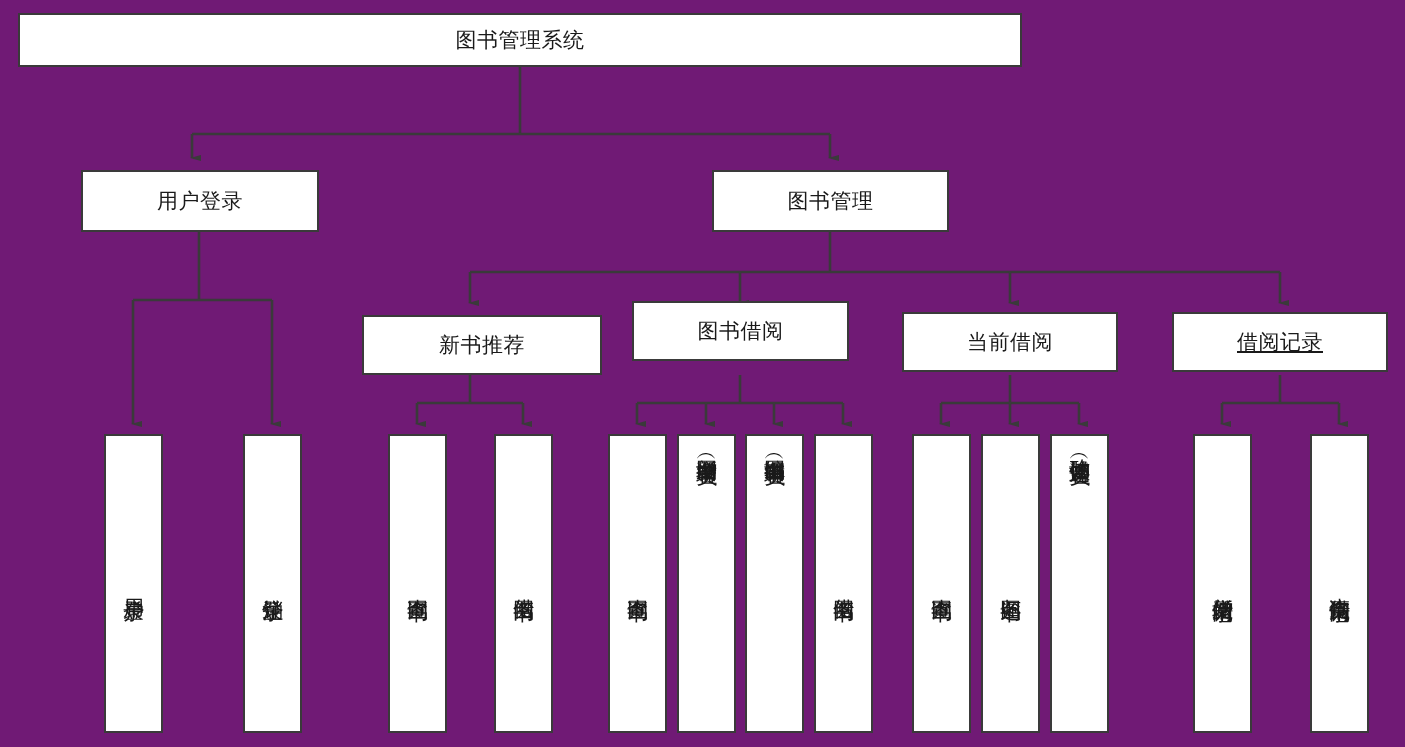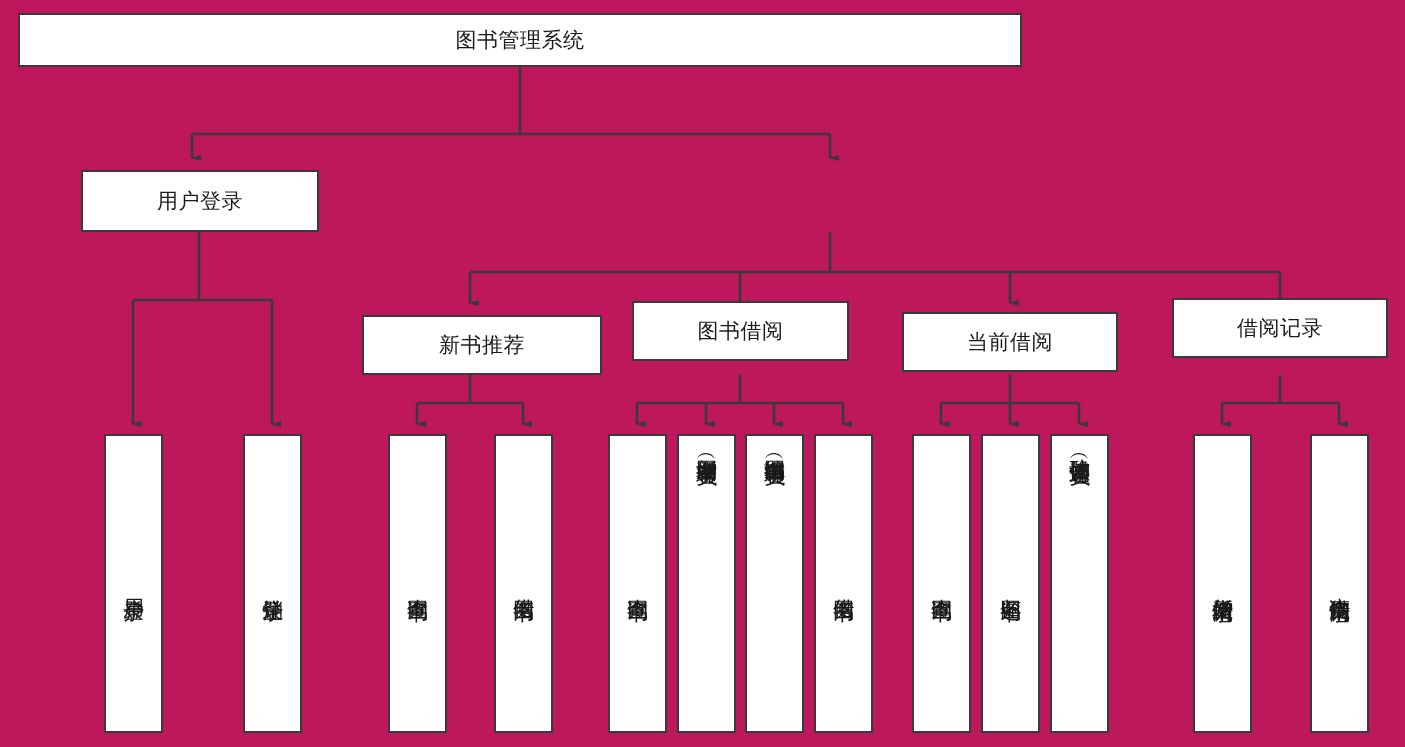--- a/index.html
+++ b/index.html
@@ -4,21 +4,21 @@
 <style>
   html, body {
     margin: 0;
     padding: 0;
     background: #ffffff;
   }
   #canvas {
     position: relative;
     width: 1405px;
     height: 747px;
-    background: #be185d;
+    background: #701a75;
     font-family: "Liberation Sans", "DejaVu Sans", sans-serif;
     overflow: hidden;
   }
   svg#wires {
     position: absolute;
     left: 0; top: 0;
     width: 1405px;
     height: 747px;
   }
   .node {
@@ -122,31 +122,34 @@
     </g>
   </svg>
 
   <div class="node" style="left:18px; top:13px; width:1004px; height:54px;">
     <span class="label">图书管理系统</span>
   </div>
 
   <div class="node" style="left:81px; top:170px; width:238px; height:62px;">
     <span class="label">用户登录</span>
   </div>
+  <div class="node" style="left:712px; top:170px; width:237px; height:62px;">
+    <span class="label">图书管理</span>
+  </div>
 
   <div class="node" style="left:362px; top:315px; width:240px; height:60px;">
     <span class="label">新书推荐</span>
   </div>
   <div class="node" style="left:632px; top:301px; width:217px; height:60px;">
     <span class="label">图书借阅</span>
   </div>
   <div class="node" style="left:902px; top:312px; width:216px; height:60px;">
     <span class="label">当前借阅</span>
   </div>
-  <div class="node" style="left:1172px; top:298px; width:216px; height:60px;">
+  <div class="node" style="left:1172px; top:312px; width:216px; height:60px;text-decoration:underline;">
     <span class="label">借阅记录</span>
   </div>
 
   <div class="node leaf short" style="left:104px; top:434px; width:59px; height:299px;">
     <span class="label">用户登录</span>
   </div>
   <div class="node leaf short" style="left:243px; top:434px; width:59px; height:299px;">
     <span class="label">注销登录</span>
   </div>
 

